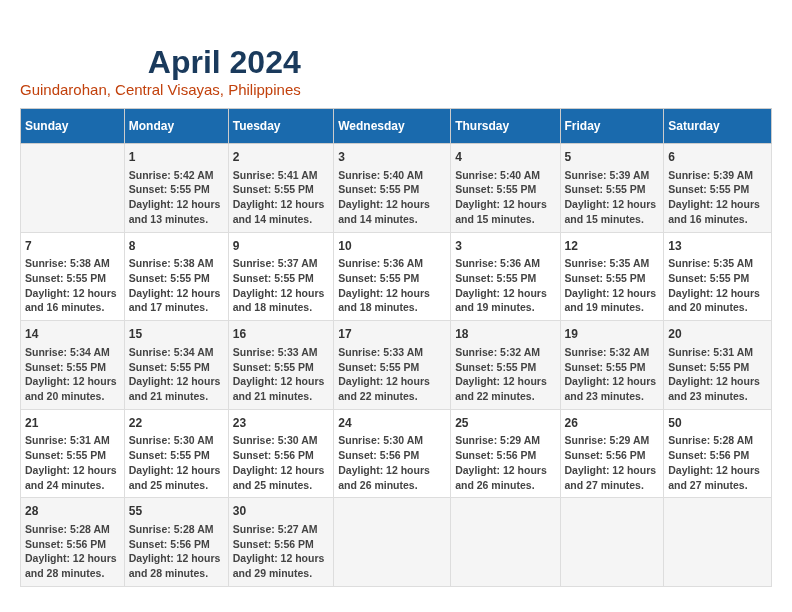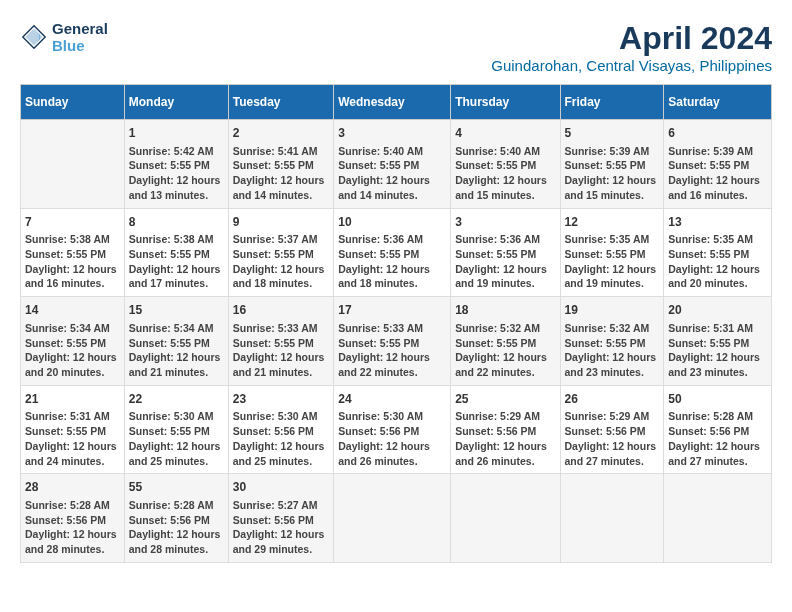--- a/index.html
+++ b/index.html
@@ -20,29 +20,30 @@
       display: flex;
       align-items: center;
       gap: 4px;
     }
     .logo-icon {
       width: 28px;
       height: 28px;
     }
     .title-block {
       text-align: right;
+      margin-top: 24px;
     }
     .main-title {
       font-size: 32px;
       font-weight: bold;
       color: #1a3a5c;
     }
     .subtitle {
       font-size: 15px;
-      color: #0369a1;
+      color: #c2410c;
     }
     table {
       width: 100%;
       border-collapse: collapse;
       font-size: 11px;
     }
     thead tr {
       background-color: #1a6aad;
       color: #fff;
     }
@@ -78,32 +79,20 @@
     .day-info {
       font-size: 10.5px;
       color: #444;
       font-weight: bold;
     }
   </style>
 </head>
 <body>
 
 <div class="header">
-  <div class="logo">
-    <svg class="logo-icon" viewBox="0 0 40 40">
-      <rect x="0" y="0" width="40" height="40" fill="#fff"></rect>
-      <polygon points="20,4 36,20 20,36 4,20" fill="none" stroke="#1a3a5c" stroke-width="2"></polygon>
-      <path d="M20 8 L32 20 L20 32 L8 20 Z" fill="#1a6aad" opacity="0.3"></path>
-      <path d="M24 12 Q34 20 24 28 Q32 20 24 12Z" fill="#4a9fd4"></path>
-    </svg>
-    <div>
-      <div style="font-size:15px;font-weight:bold;color:#1a3a5c;">General</div>
-      <div style="font-size:15px;font-weight:bold;color:#4a9fd4;">Blue</div>
-    </div>
-  </div>
   <div class="title-block">
     <div class="main-title">April 2024</div>
     <div class="subtitle">Guindarohan, Central Visayas, Philippines</div>
   </div>
 </div>
 
 <table>
   <thead>
     <tr>
     <th>Sunday</th>

